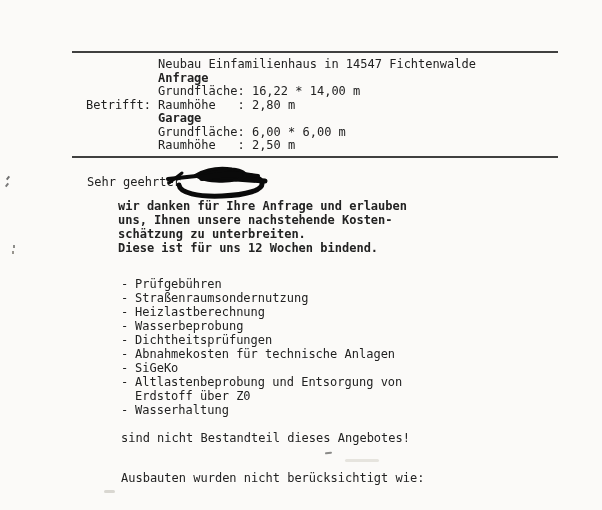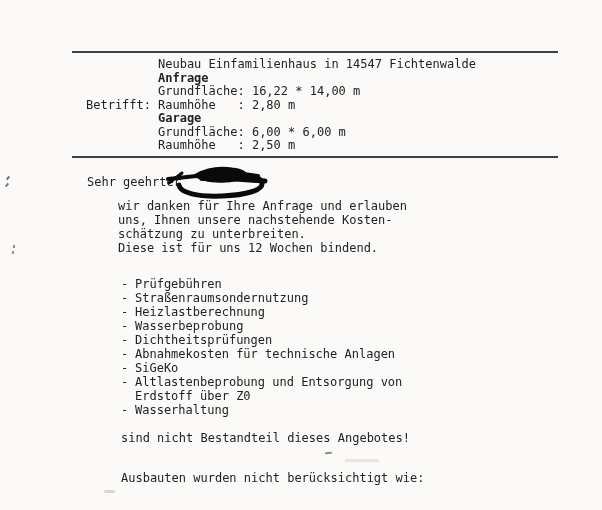--- a/index.html
+++ b/index.html
@@ -63,20 +63,21 @@
   }
   .scribble {
     position: absolute;
     left: 166px;
     top: 162px;
   }
   .intro {
     position: absolute;
     left: 118px;
     top: 199px;
+    font-weight: bold;
   }
   .intro .mono { line-height: 14px; }
   .costs {
     position: absolute;
     left: 121px;
     top: 277px;
   }
   .costs .mono { line-height: 14px; }
   .cost-item {
     display: flex;

